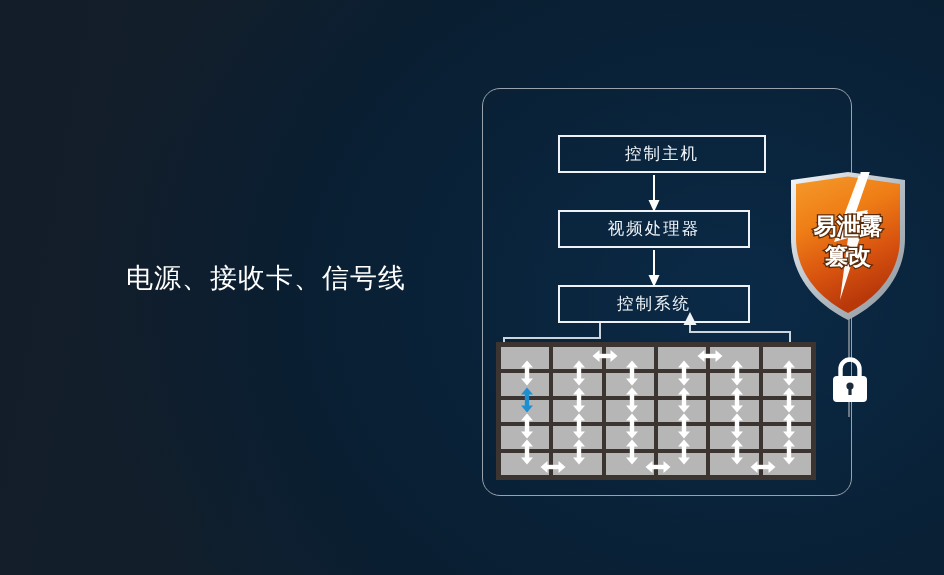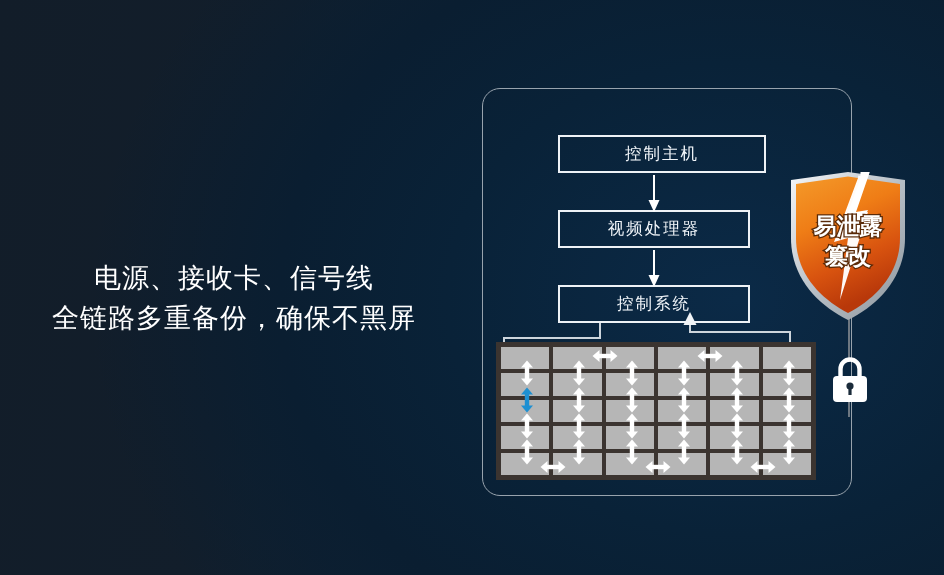--- a/index.html
+++ b/index.html
@@ -15,20 +15,21 @@
       linear-gradient(100deg, #121d29 0%, #121e2b 28%, #0d2135 56%, #082341 100%);
   }
 
   
   .caption{
     position:absolute;left:0;top:258px;width:468px;
     text-align:center;color:#ffffff;
     font-size:27px;line-height:40px;letter-spacing:1px;
     font-family:"DejaVu Sans","Liberation Sans",sans-serif;
     white-space:nowrap;
+    padding-left:32px;
   }
   .caption div{display:block;}
 
   
   .device-frame{
     position:absolute;left:482px;top:88px;width:370px;height:408px;
     border:1.6px solid #98a3ad;border-radius:18px;
     box-sizing:border-box;
   }
 
@@ -65,21 +66,20 @@
   .stem{position:absolute;left:848px;top:300px;width:2px;height:62px;background:#6d7781;}
   .stem2{position:absolute;left:848px;top:395px;width:2px;height:22px;background:#6d7781;}
 </style>
 </head>
 <body>
 
 <div id="stage">
 
   <div class="caption">
     <div>电源、接收卡、信号线</div>
-    <div>全链路多重备份，确保不黑屏</div>
   </div>
 
   <div class="device-frame"></div>
 
   <div class="flowbox" id="box-host">
     <span>控制主机</span>
   </div>
   <div class="flowbox" id="box-ctrl">
     <span>控制系统</span>
   </div>

